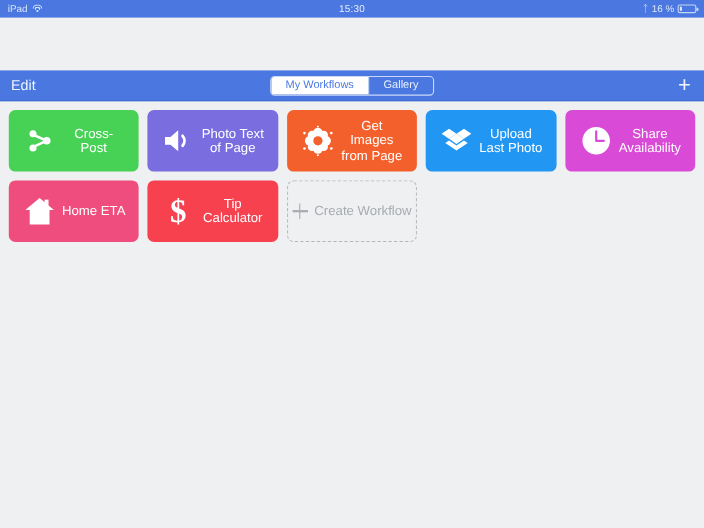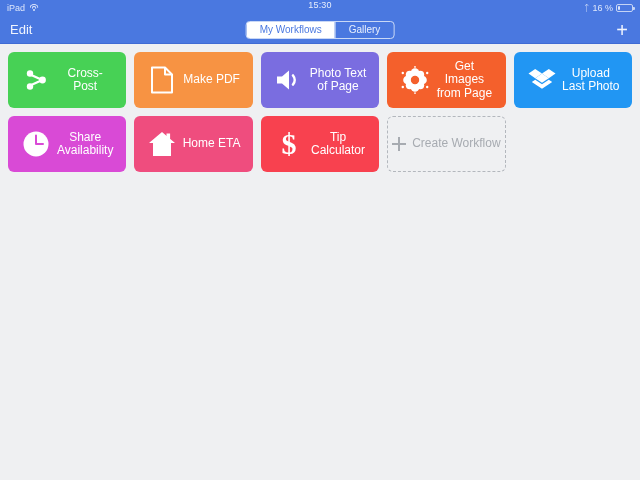--- a/index.html
+++ b/index.html
@@ -7,21 +7,21 @@
     width: 640px; height: 480px;
     background: #eff0f2;
     font-family: "Liberation Sans", sans-serif;
     overflow: hidden;
   }
 
   
   #status-bar {
     height: 16px; width: 100%;
     background: #4a78e0;
-    display: flex; 
+    display: flex; align-items: center;
     padding: 0 7px;
     color: #dde6fb; font-size: 9px;
     position: relative;
   }
   #status-left { display: flex; align-items: center; gap: 4px; }
   #status-right { display: flex; align-items: center; gap: 3px; margin-left: auto; }
   #status-center {
     position: absolute; left: 0; right: 0; text-align: center;
     font-size: 9px; color: #e7eefc; letter-spacing: .2px;
   }
@@ -46,20 +46,21 @@
   .batt i { position:absolute; left:1px; top:1px; bottom:1px; width:16%; background:#dde6fb; border-radius:1px; display:block;}
 
   
   #nav-bar {
     height: 28px; width: 100%;
     background: #4a78e0;
     border-bottom: 1px solid #3f6bd4;
     display: flex; align-items: center;
     padding: 0 10px;
     position: relative;
+    margin-top: 48px;
   }
   #edit-button { color: #f0f4fe; font-size: 13px; cursor: pointer; }
   #add-button {
     margin-left: auto; color: #f0f4fe; font-size: 20px; line-height: 1;
     font-weight: 300; cursor: pointer; padding-right: 2px;
   }
   #segmented {
     position: absolute; left: 50%; transform: translateX(-50%);
     display: flex; border: 1px solid #c9d8f6; border-radius: 4px;
     overflow: hidden; height: 18px; justify-content: center;
@@ -152,29 +153,20 @@
       <svg width="26" height="26" viewBox="0 0 26 26">
         <circle cx="7" cy="6.5" r="3.2" fill="#fff"></circle>
         <circle cx="7" cy="19.5" r="3.2" fill="#fff"></circle>
         <circle cx="19.5" cy="13" r="3.4" fill="#fff"></circle>
         <path d="M8.8 8.2 L17.6 12.2 M8.8 17.8 L17.6 13.8" stroke="#fff" stroke-width="2.3" stroke-linecap="round"></path>
       </svg>
     </div>
     <div class="tile-label">Cross-Post</div>
   </div>
 
-  <div class="tile" style="background: rgb(247, 147, 67);">
-    <div class="tile-icon">
-      <svg width="24" height="28" viewBox="0 0 24 28">
-        <path d="M2 1.5 H15 L22 8.5 V26.5 H2 Z" fill="none" stroke="#fff" stroke-width="2" stroke-linejoin="round"></path>
-        <path d="M15 1.5 V8.5 H22" fill="none" stroke="#fff" stroke-width="2" stroke-linejoin="round"></path>
-      </svg>
-    </div>
-    <div class="tile-label">Make PDF</div>
-  </div>
 
 
   <div class="tile" style="background: rgb(122, 109, 224);">
     <div class="tile-icon">
       <svg width="28" height="24" viewBox="0 0 28 24">
         <path d="M2 8.5 H7 L14 2.5 V21.5 L7 15.5 H2 Z" fill="#fff"></path>
         <path d="M18 7.5 A7 7 0 0 1 18 16.5" fill="none" stroke="#fff" stroke-width="2.6" stroke-linecap="round"></path>
       </svg>
     </div>
     <div class="tile-label">Photo Text of Page</div>

